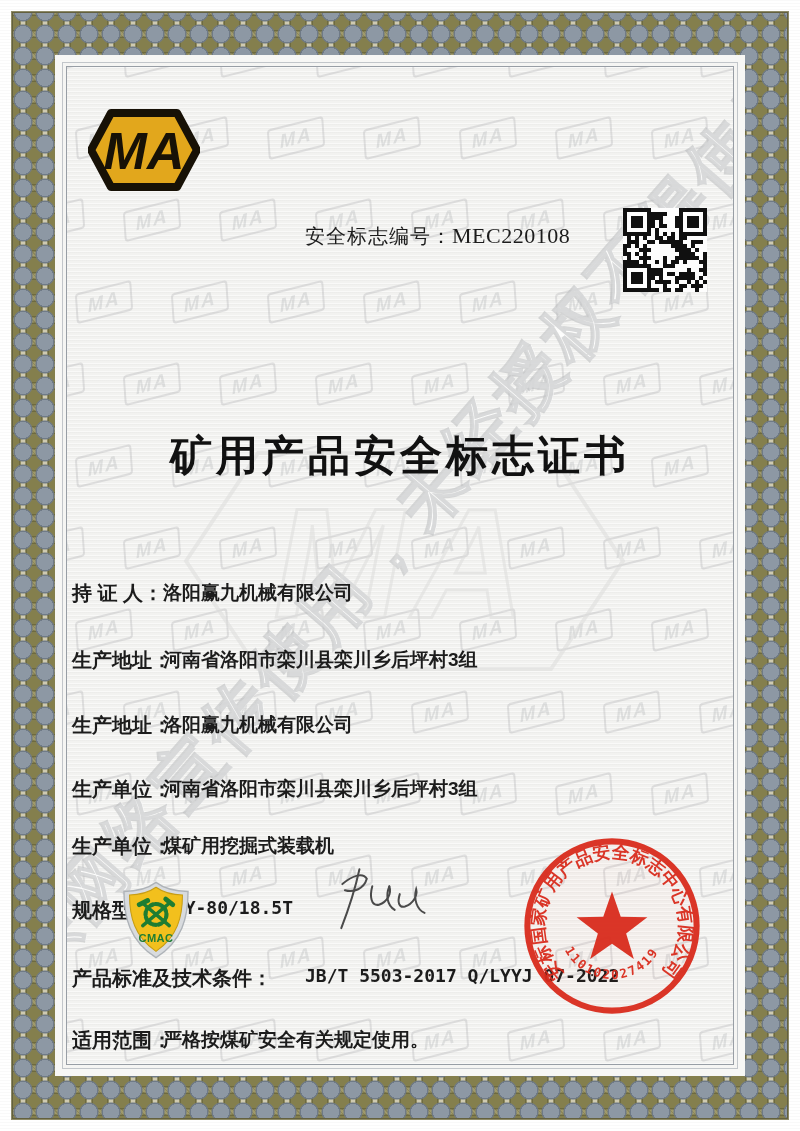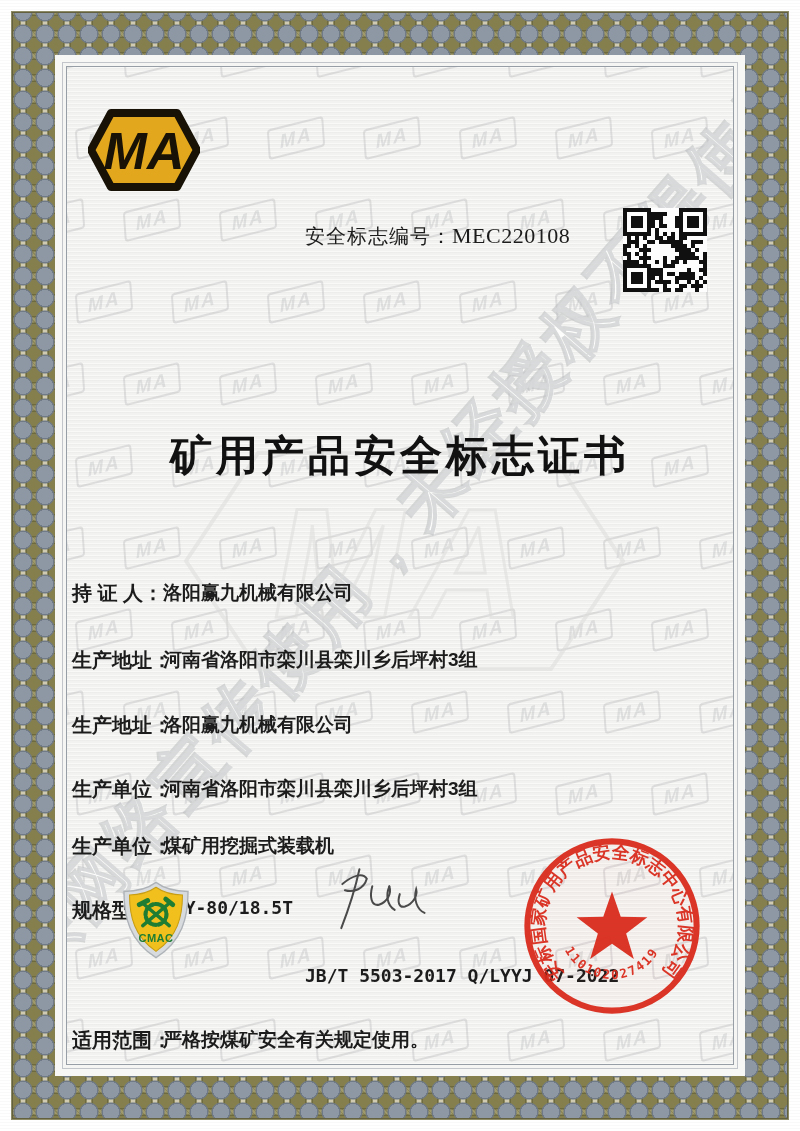--- a/index.html
+++ b/index.html
@@ -374,20 +374,21 @@
           </div>
           <div class="abs row content-z" style="top:387px">
             <span class="fl">生产单位：</span>
             <span class="fv">煤矿用挖掘式装载机</span>
           </div>
           <div class="abs row content-z" style="top:421px">
             <span class="fl">规格型号：</span>
             <span class="fv latin">ZWY-80/18.5T</span>
           </div>
           <div class="abs row content-z" style="top:459px">
+            <span class="fl">产品标准及技术条件：</span>
             <span class="fv latin pos2">JB/T 5503-2017 Q/LYYJ 07-2022</span>
           </div>
           <div class="abs row content-z" style="top:491px">
             <span class="fl">适用范围：</span>
             <span class="fv">严格按煤矿安全有关规定使用。</span>
           </div>
           
           
 
           

